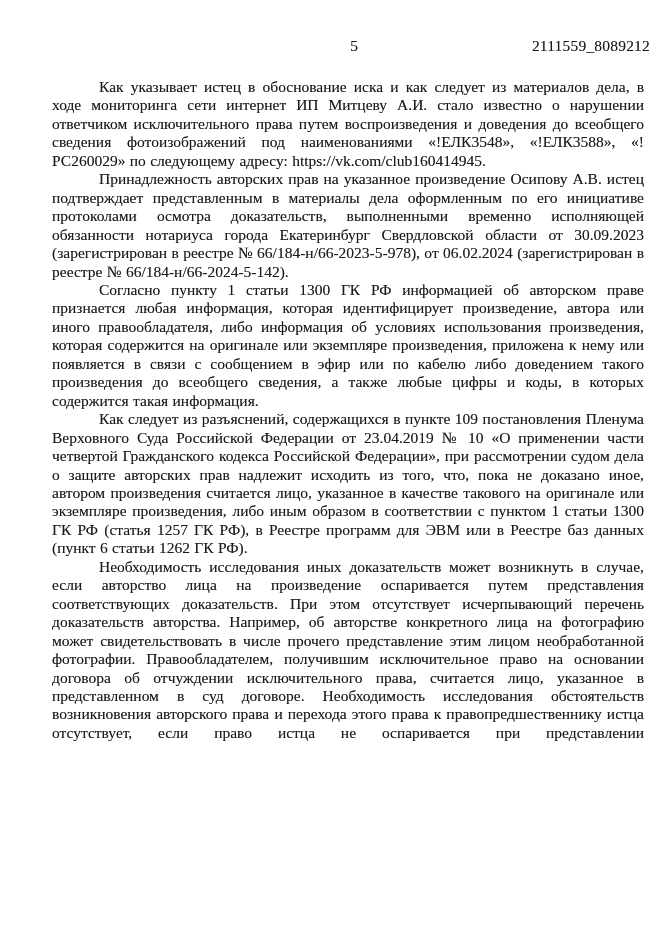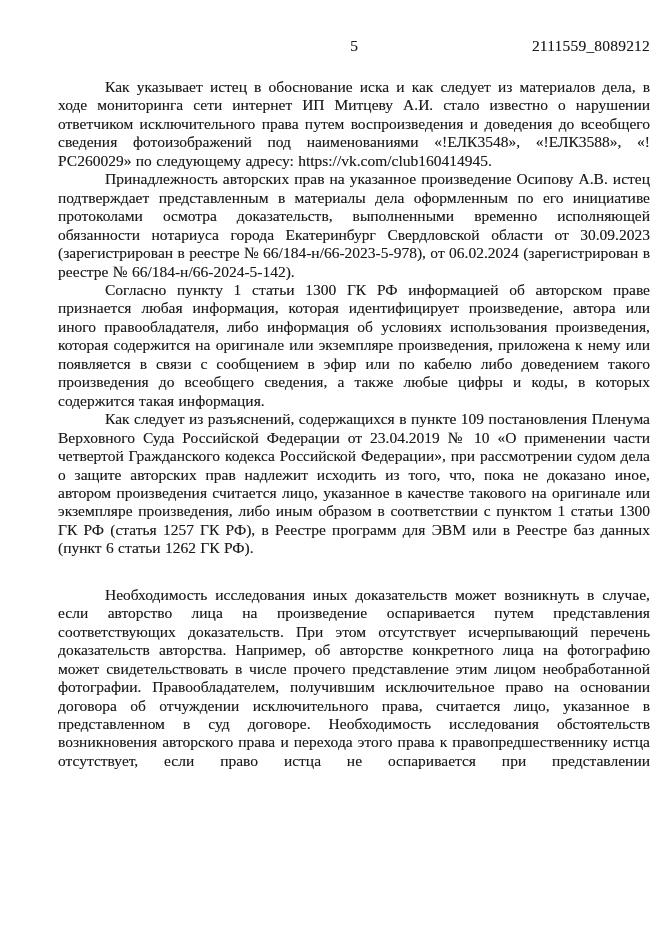--- a/index.html
+++ b/index.html
@@ -36,36 +36,35 @@
   .document-id {
     position: absolute;
     right: 0;
     top: 0;
     text-align: center;
     letter-spacing: 0.2px;
   }
   .document-body {
     position: absolute;
     top: 78px;
-    left: 58px;
+    left: 52px;
     width: 592px;
   }
   .document-body p {
     margin: 0;
     padding: 0;
     font-size: 15.5px;
     line-height: 18.45px;
     text-align: justify;
     text-indent: 47px;
     word-spacing: 0.5px;
   }
   
   .document-body p.continued {
     text-align-last: justify;
-    margin-top: 28px;
   }
 </style>
 </head>
 <body>
 
 <div class="page">
 
   <div class="page-header">
     <span class="page-number">5</span>
     <span class="document-id">2111559_8089212</span>

